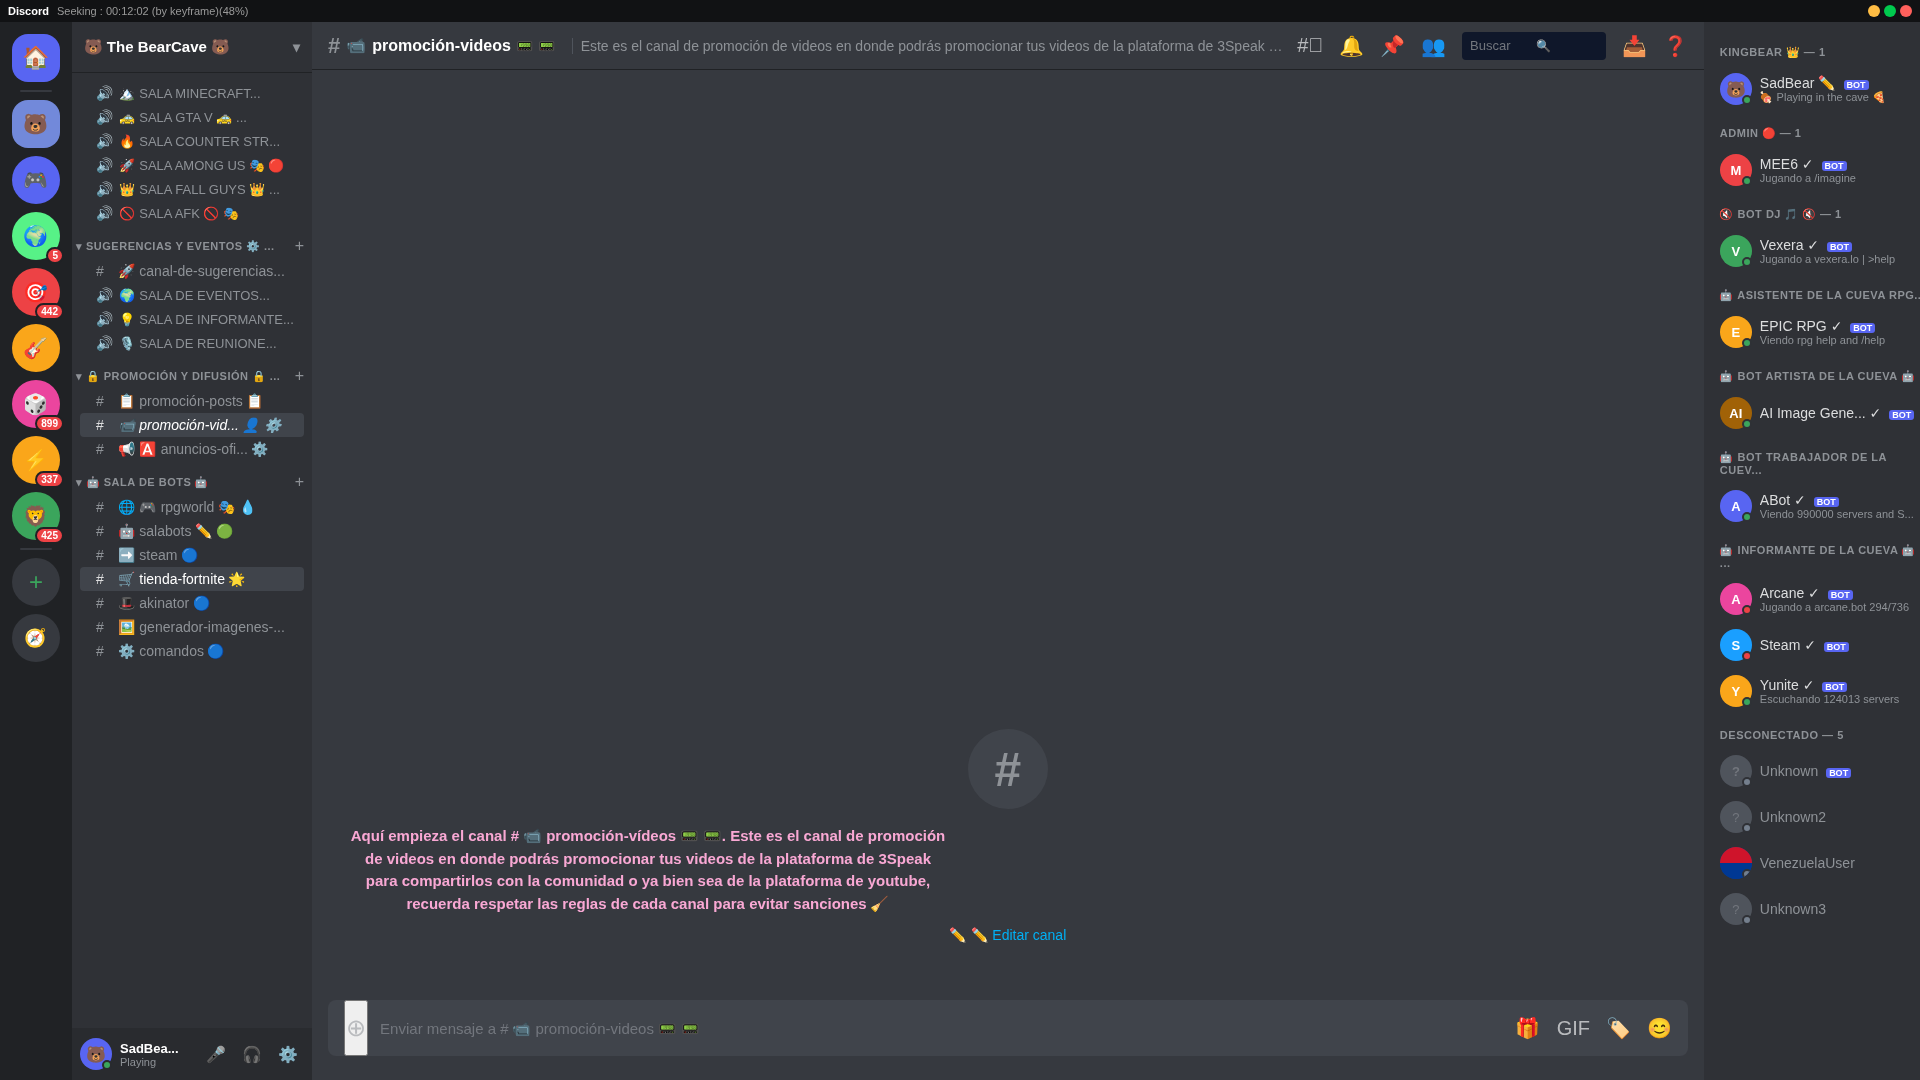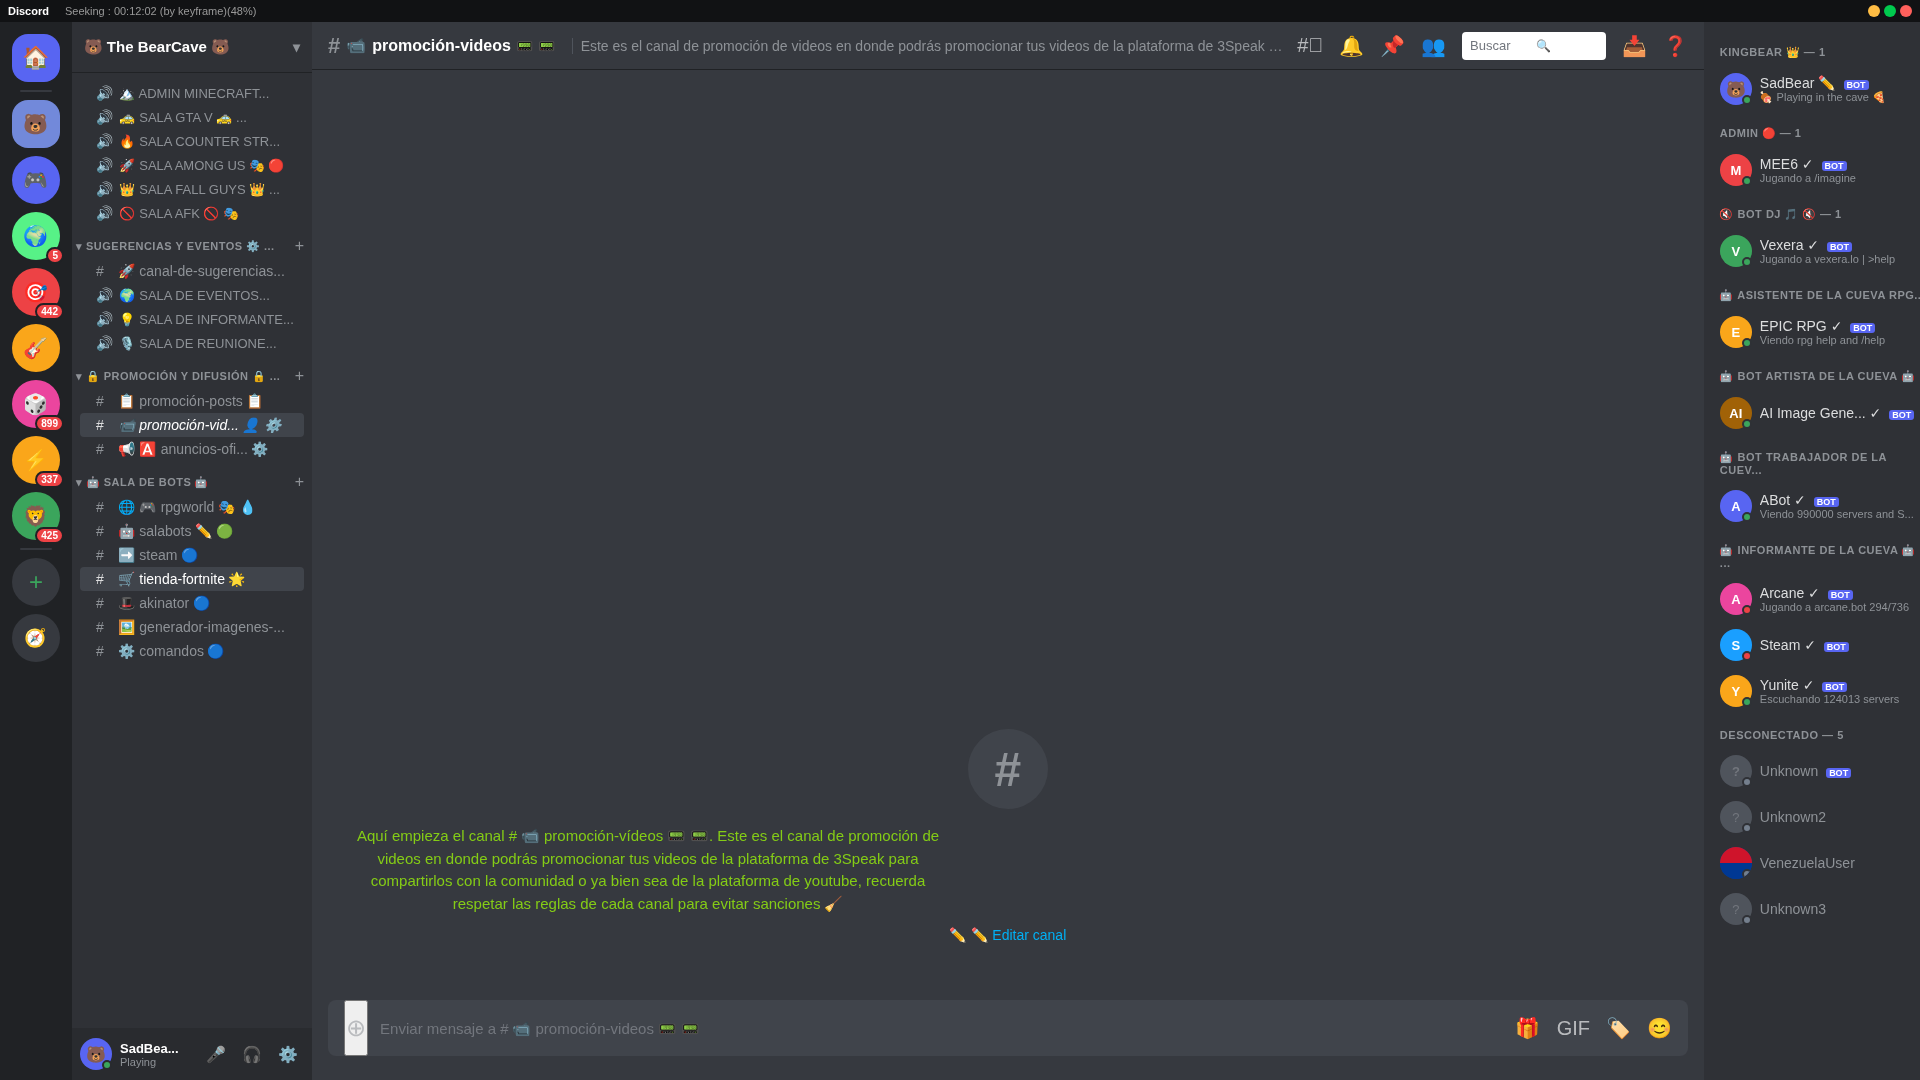--- a/index.html
+++ b/index.html
@@ -50,29 +50,29 @@
     .user-control-btn { width: 32px; height: 32px; border-radius: 4px; display: flex; align-items: center; justify-content: center; cursor: pointer; color: #b9bbbe; font-size: 16px; }
     .status-dot { width: 10px; height: 10px; border-radius: 50%; background: #3ba55c; position: absolute; bottom: 0; right: 0; border: 2px solid #292b2f; }
 
     
     .main-content { flex: 1; display: flex; flex-direction: column; background: #36393f; }
     .channel-header { height: 48px; border-bottom: 1px solid #202225; display: flex; align-items: center; padding: 0 16px; gap: 8px; flex-shrink: 0; background: #36393f; }
     .channel-header-name { font-weight: 700; font-size: 16px; color: #fff; display: flex; align-items: center; gap: 6px; }
     .channel-header-desc { font-size: 14px; color: #8e9297; flex: 1; white-space: nowrap; overflow: hidden; text-overflow: ellipsis; margin-left: 8px; padding-left: 8px; border-left: 1px solid #4f545c; }
     .header-actions { display: flex; align-items: center; gap: 16px; color: #b9bbbe; }
     .header-action-btn { cursor: pointer; font-size: 20px; }
-    .search-bar { display: flex; align-items: center; background: #ffffff; border-radius: 4px; padding: 0 8px; height: 28px; width: 144px; gap: 4px; cursor: text; }
+    .search-bar { display: flex; align-items: center; background: #0f172a; border-radius: 4px; padding: 0 8px; height: 28px; width: 144px; gap: 4px; cursor: text; }
     .search-bar span { font-size: 12px; color: #8e9297; flex: 1; }
 
     
     .messages-area { flex: 1; overflow-y: auto; padding: 16px; display: flex; flex-direction: column; justify-content: flex-end; }
     .welcome-message { text-align: center; padding: 40px 20px; }
     .welcome-icon { width: 80px; height: 80px; border-radius: 50%; background: #40444b; display: flex; align-items: center; justify-content: center; font-size: 40px; margin: 0 auto 16px; }
     .welcome-title { font-size: 28px; font-weight: 700; color: #fff; margin-bottom: 8px; }
-    .welcome-desc { font-size: 15px; color: #84cc16; line-height: 1.5; max-width: 600px; }
+    .welcome-desc { font-size: 15px; color: #f9a8d4; line-height: 1.5; max-width: 600px; font-weight: bold; }
     .edit-link { color: #00b0f4; cursor: pointer; font-size: 14px; margin-top: 12px; display: inline-flex; align-items: center; gap: 4px; }
 
     
     .message-input-area { padding: 0 16px 24px; flex-shrink: 0; }
     .message-input-wrapper { background: #40444b; border-radius: 8px; display: flex; align-items: center; padding: 0 16px; gap: 12px; }
     .message-attach-btn { color: #b9bbbe; font-size: 24px; cursor: pointer; padding: 12px 0; }
     .message-input { flex: 1; background: transparent; border: none; outline: none; color: #dcddde; font-size: 15px; padding: 12px 0; }
     .message-input::placeholder { color: #72767d; }
     .message-tools { display: flex; align-items: center; gap: 16px; color: #b9bbbe; }
     .message-tool-btn { font-size: 20px; cursor: pointer; }
@@ -101,21 +101,21 @@
     .tienda-active { color: #fff !important; background: #40444b; }
 
     .disconnected-section { margin-top: 8px; }
     .disconnected-avatar { background: #4f545c; }
   </style>
 </head>
 <body>
 
 <div class="titlebar">
   <div class="titlebar-left">
-    <span style="font-weight:600;color:#fff;margin-right:8px;">Discord</span>
+    <span style="font-weight:600;color:#fff;margin-right:0;">Discord</span>
     <span>Seeking : 00:12:02 (by keyframe)(48%)</span>
   </div>
   <div class="titlebar-controls">
     <span class="titlebar-btn minimize"></span>
     <span class="titlebar-btn maximize"></span>
     <span class="titlebar-btn close"></span>
   </div>
 </div>
 
 <div class="app">
@@ -139,21 +139,21 @@
   <div class="channel-sidebar">
     <div class="channel-sidebar-header">
       <span>🐻 The BearCave 🐻</span>
       <span style="color:#8e9297;font-size:14px;">▾</span>
     </div>
 
     <div class="channels-list">
 
       <div class="voice-channel">
         <span style="color:#8e9297;">🔊</span>
-        <span style="font-size:13px;color:#8e9297;white-space:nowrap;overflow:hidden;text-overflow:ellipsis;">🏔️ ADMIN MINECRAFT...</span>
+        <span style="font-size:13px;color:#8e9297;white-space:nowrap;overflow:hidden;text-overflow:ellipsis;">🏔️ SALA MINECRAFT...</span>
       </div>
       <div class="voice-channel">
         <span style="color:#8e9297;">🔊</span>
         <span style="font-size:13px;color:#8e9297;white-space:nowrap;overflow:hidden;text-overflow:ellipsis;">🚕 SALA GTA V 🚕 ...</span>
       </div>
       <div class="voice-channel">
         <span style="color:#8e9297;">🔊</span>
         <span style="font-size:13px;color:#8e9297;white-space:nowrap;overflow:hidden;text-overflow:ellipsis;">🔥 SALA COUNTER STR...</span>
       </div>
       <div class="voice-channel">

